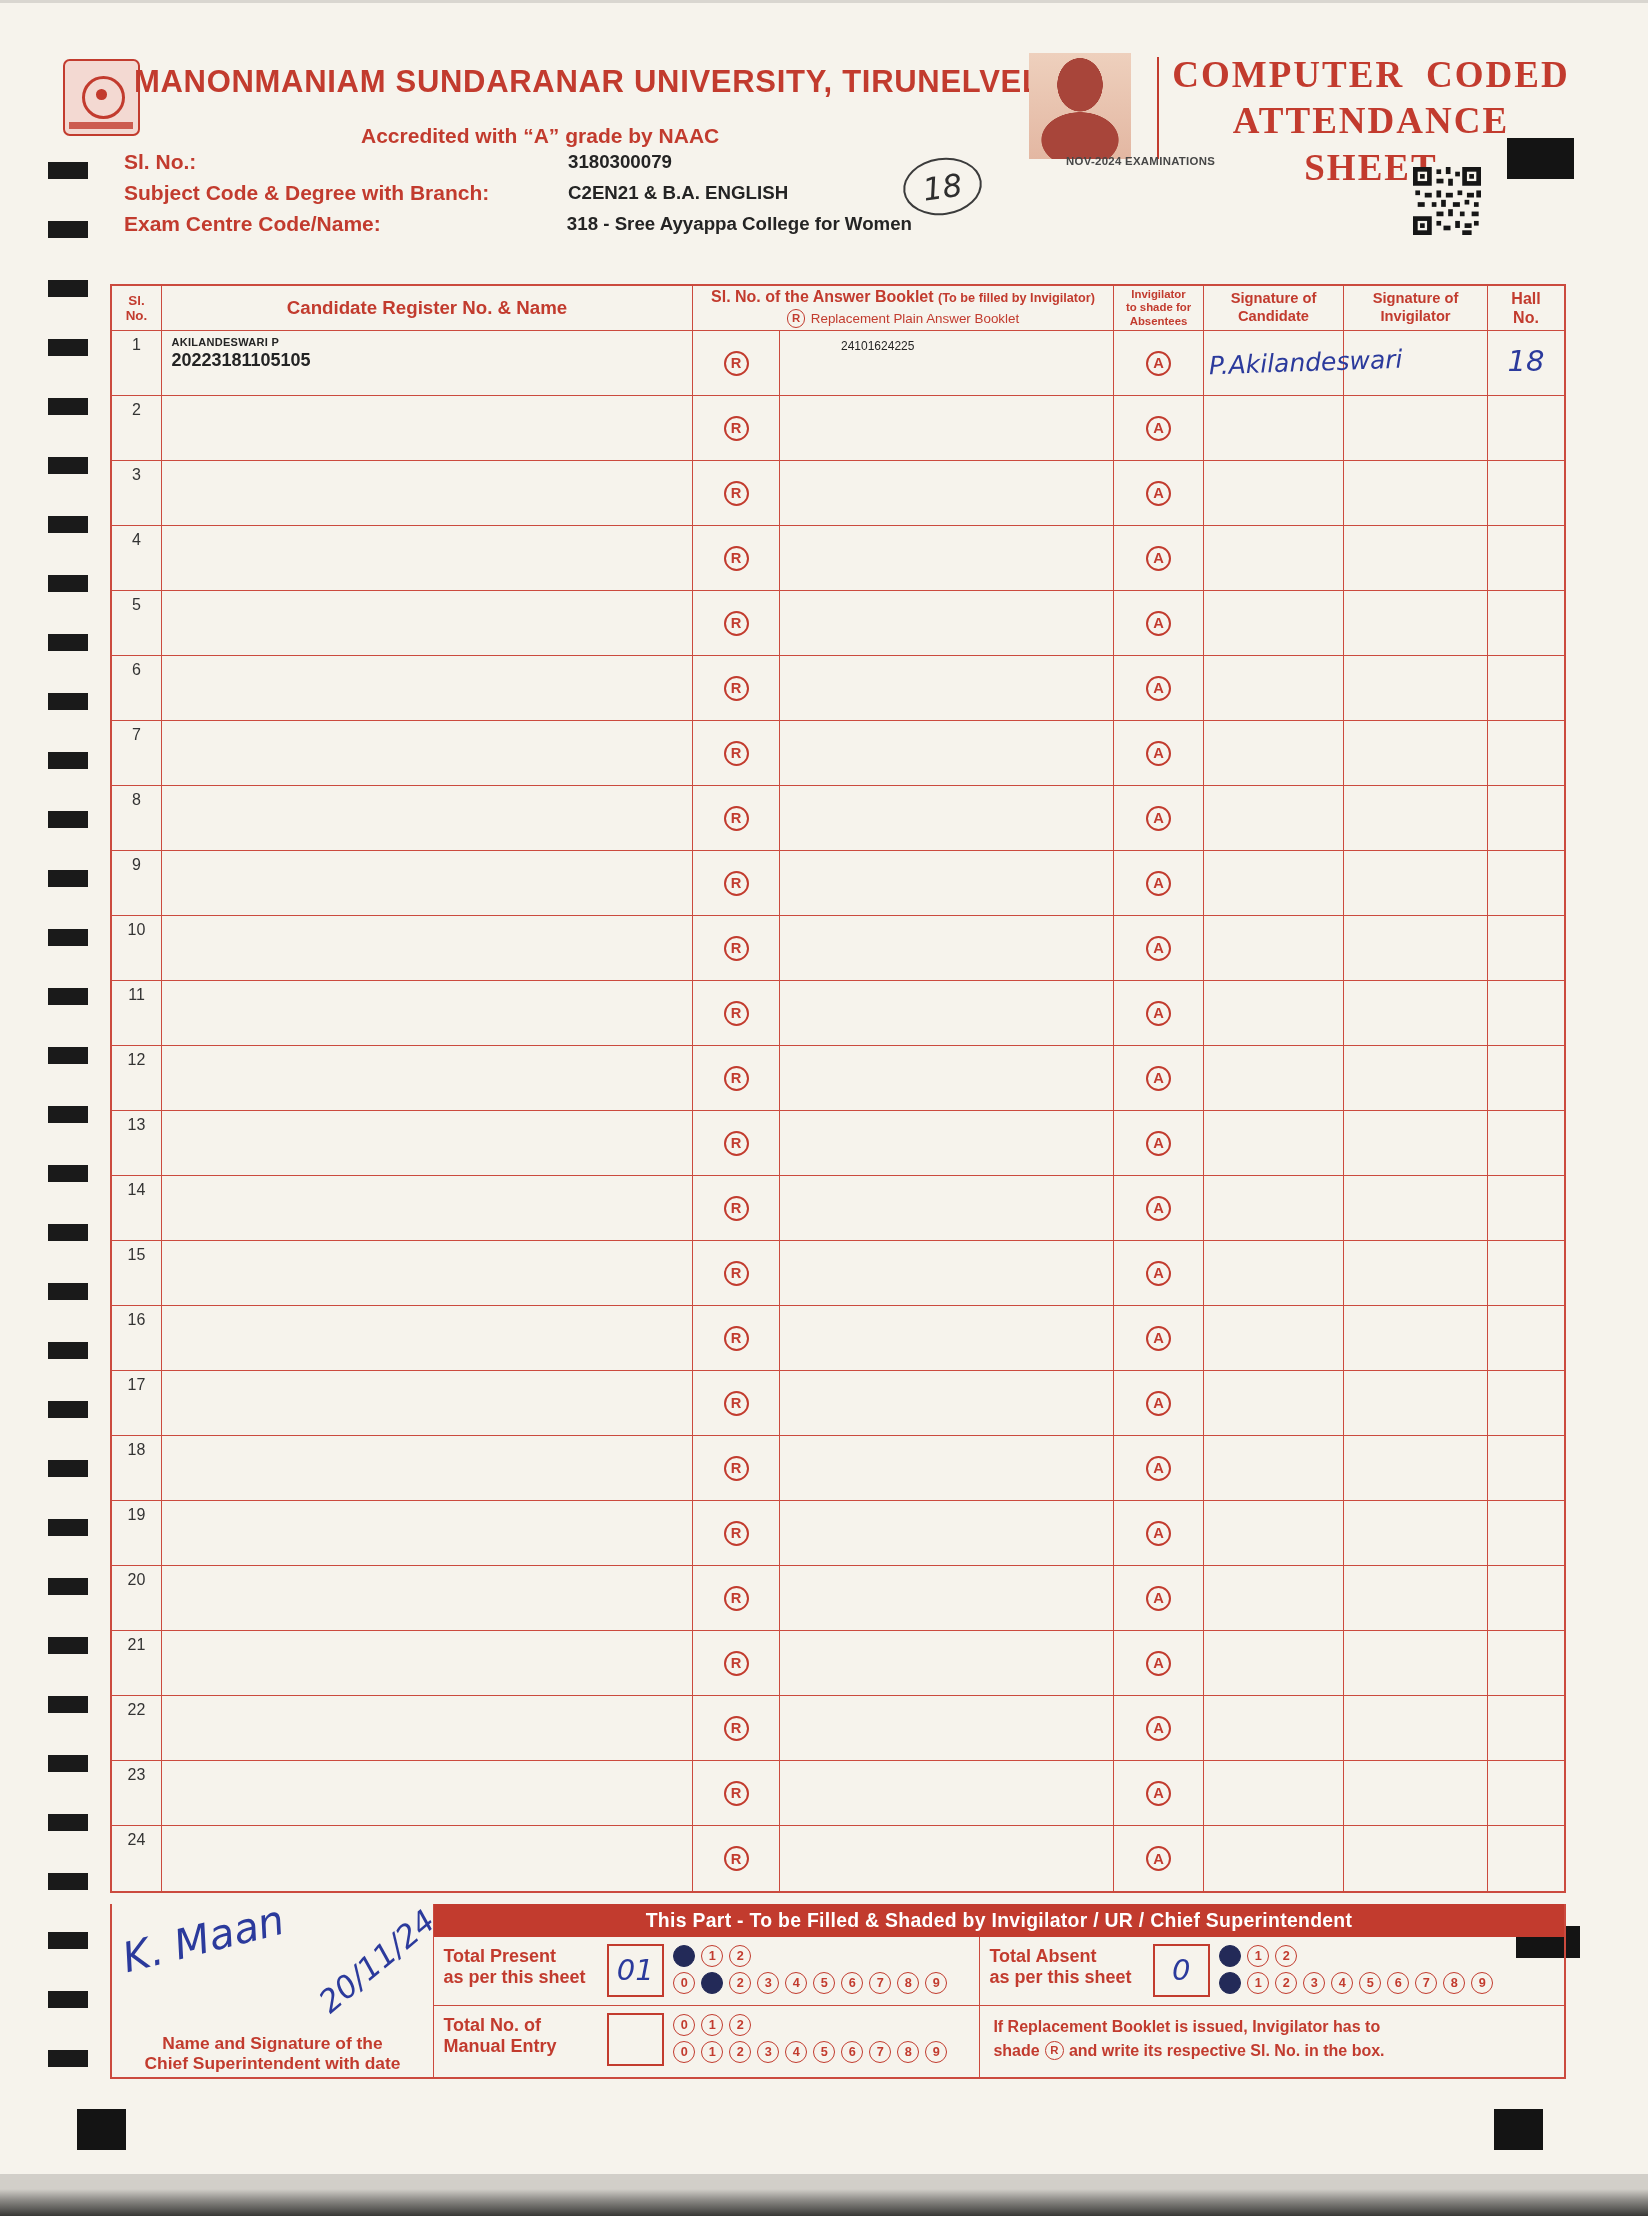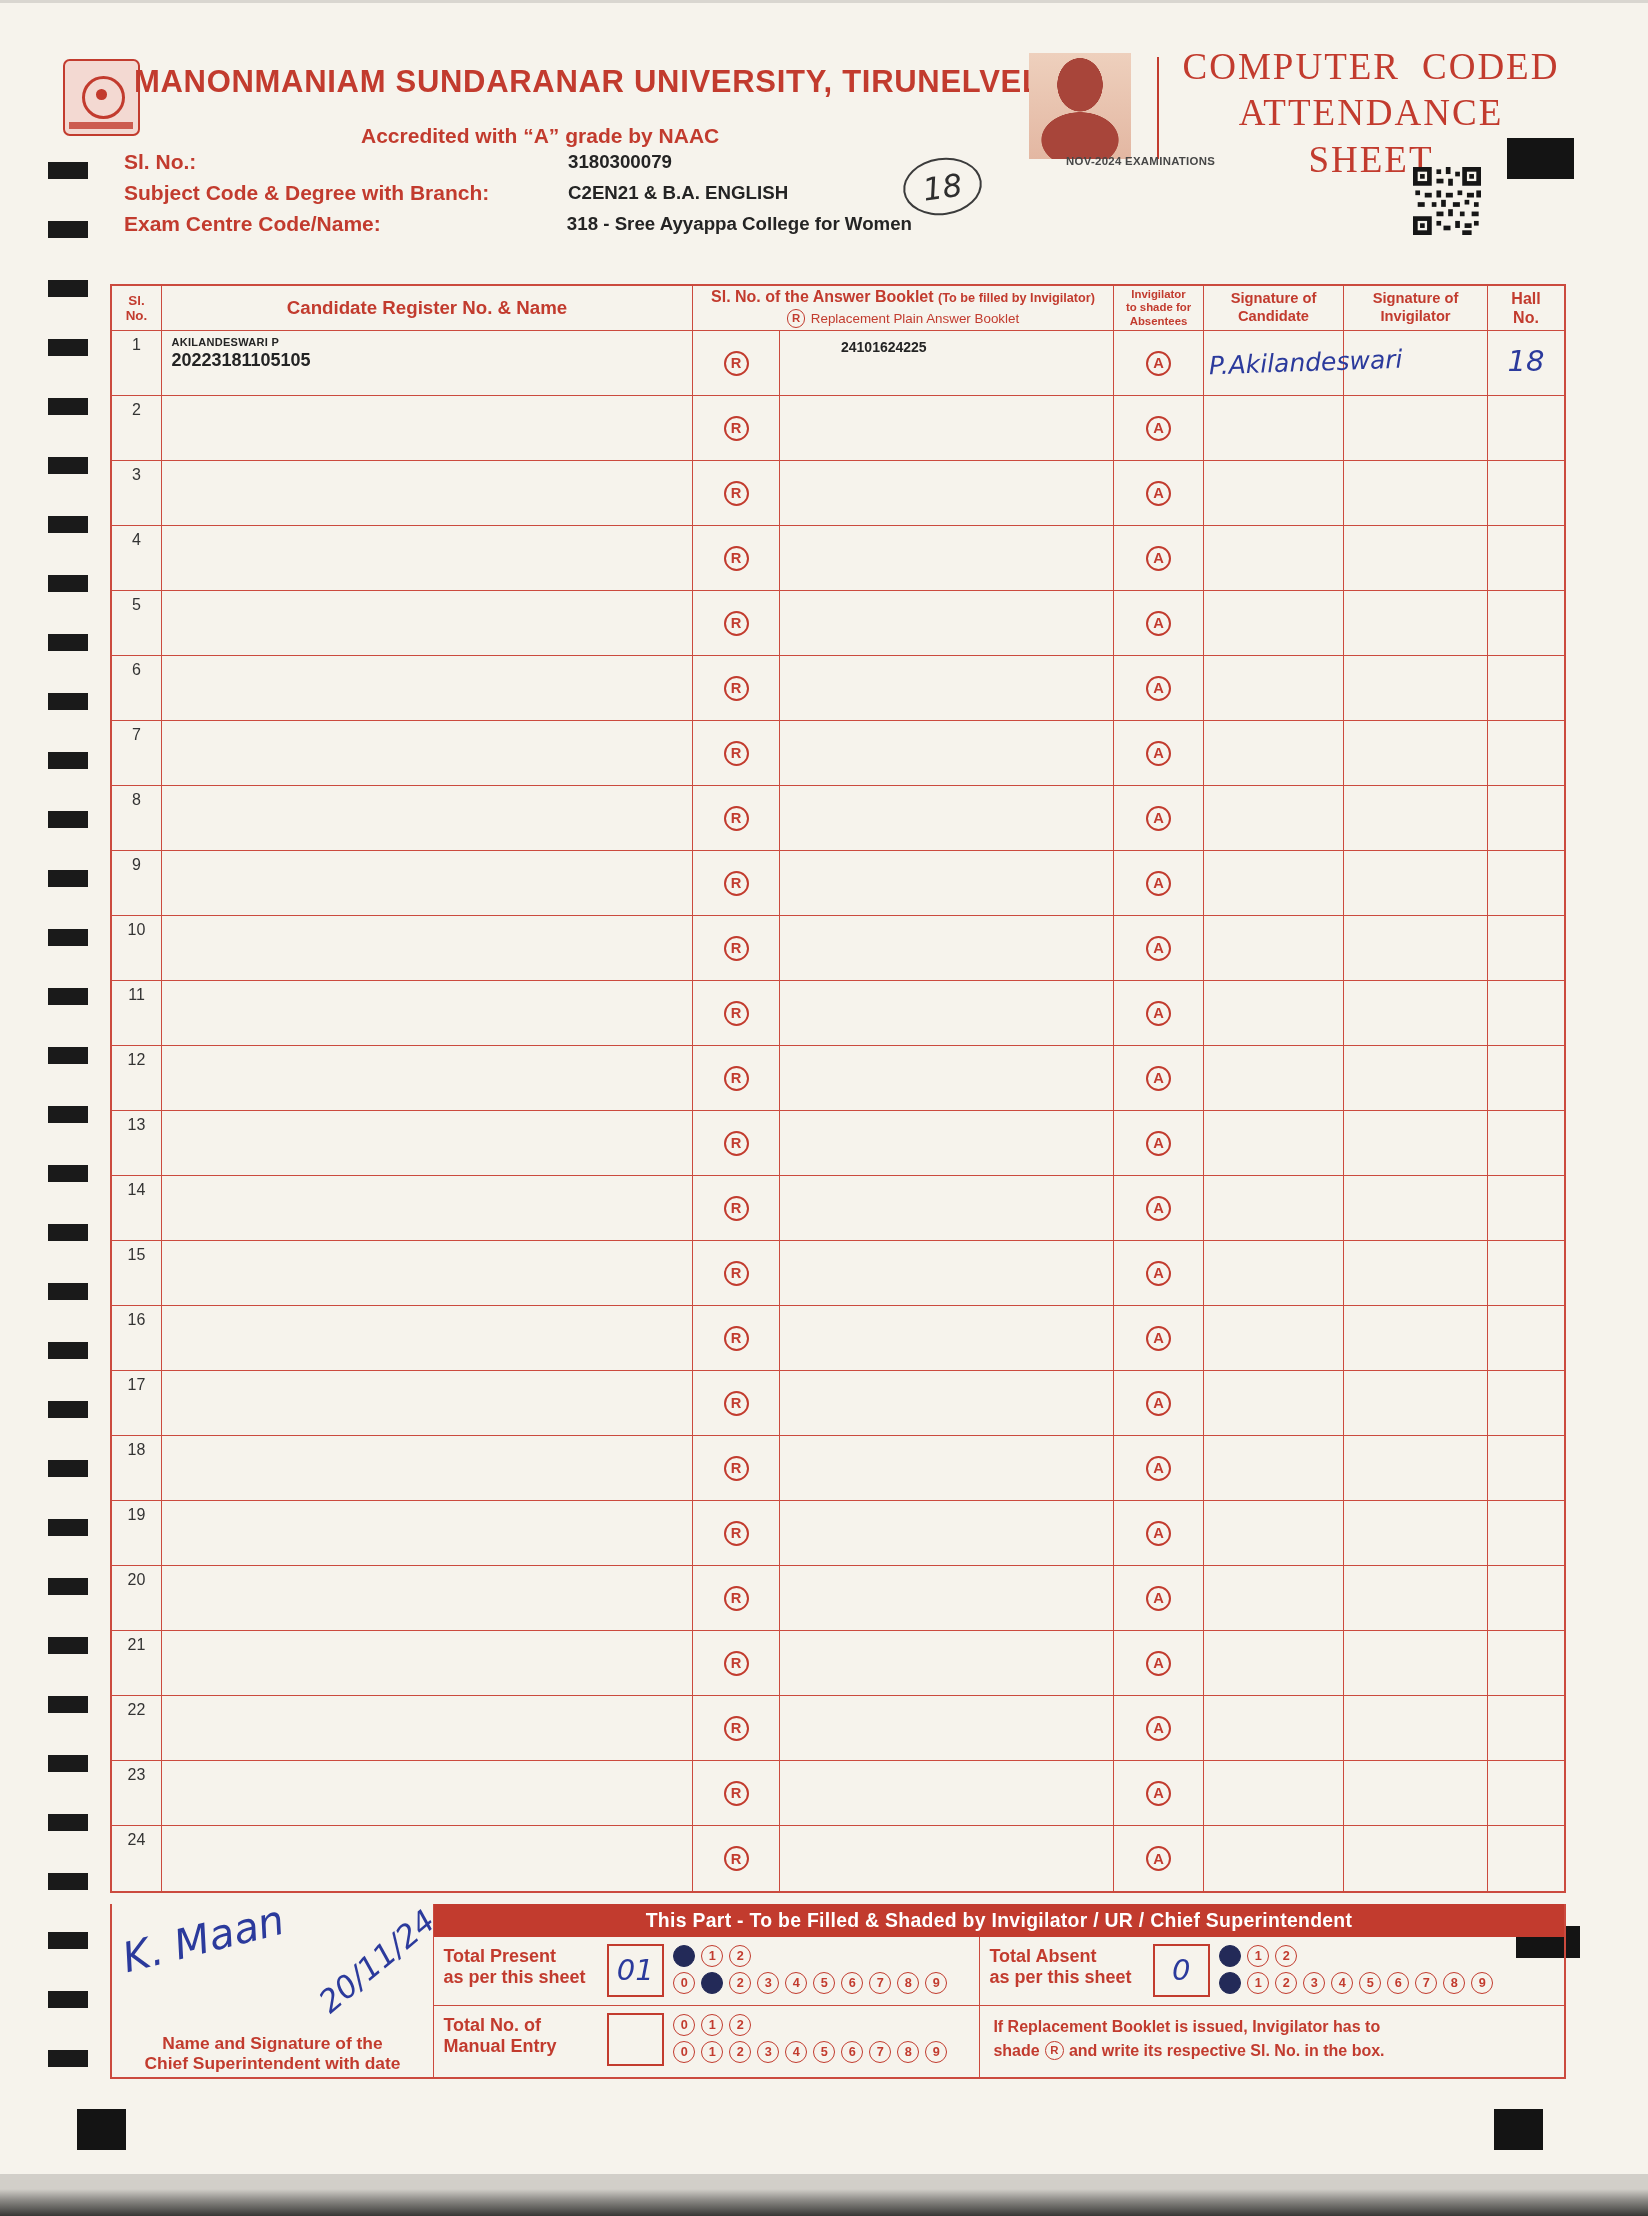--- a/index.html
+++ b/index.html
@@ -28,22 +28,22 @@
   .emblem::after{content:"";position:absolute;left:31px;top:28px;width:10.7px;height:10.7px;background:var(--red);border-radius:50%}
   .emblem .band{position:absolute;left:4px;bottom:5.3px;width:64px;height:6.7px;background:var(--red);opacity:.8}
   .univ-name{left:134px;top:64px;width:1015px;font-size:31px;font-weight:bold;color:var(--red);letter-spacing:0.7px;white-space:nowrap}
   .accred{left:361px;top:124px;font-size:21px;font-weight:bold;color:var(--red)}
   .photo{left:1029px;top:53px;width:102px;height:106px;
     background:
       radial-gradient(ellipse 23px 27px at 50% 30%,#a8453a 98%,transparent),
       radial-gradient(ellipse 39px 28px at 50% 82%,#a8453a 98%,transparent),
       linear-gradient(#eed0bd,#e3b7a2)}
   .hdr-divider{left:1157px;top:57px;width:2px;height:102px;background:var(--red)}
-  .sheet-title{left:1168px;top:44px;width:406px;text-align:center;font-family:"Liberation Serif",serif;
-    font-weight:normal;color:var(--red);font-size:37px;line-height:1.25;letter-spacing:2px;word-spacing:10.7px}
+  .sheet-title{left:1168px;top:52px;width:406px;text-align:center;font-family:"Liberation Serif",serif;
+    font-weight:bold;color:var(--red);font-size:37px;line-height:1.25;letter-spacing:2px;word-spacing:10.7px}
   .exam-label{left:1066px;top:155px;font-size:11.4px;font-weight:bold;color:#474747;letter-spacing:0.3px}
   .qr{left:1413px;top:167px;width:68px;height:68px}
 
   .fields{left:124px;top:150px;width:788px}
   .frow{display:flex;height:31px;align-items:flex-start}
   .flabel{width:444px;font-size:21px;font-weight:bold;color:var(--red)}
   .fvalue{font-size:18.7px;font-weight:bold;color:var(--ink);padding-top:1.3px;white-space:nowrap}
   .hall-annot{left:903px;top:158px;width:79px;height:57px;border:2.7px solid #3b3b3b;border-radius:50%;
     transform:rotate(-8deg);display:flex;align-items:center;justify-content:center;
     font-size:31px;color:#2e2e2e;font-style:italic;font-family:"DejaVu Sans",sans-serif}
@@ -63,21 +63,21 @@
   .bh1 .bh-paren{font-size:12.7px;font-weight:bold}
   .bh2{font-size:13.4px;font-weight:normal;margin-top:2.7px;display:flex;align-items:center;gap:5.3px}
   .csym{display:inline-flex;width:25px;height:25px;border:2px solid var(--red);border-radius:50%;
     color:var(--red);font-weight:bold;font-size:14.7px;align-items:center;justify-content:center;flex:0 0 auto}
   .csym.small{width:18.7px;height:18.7px;border-width:1.3px;font-size:11.4px}
   .rownum{display:block;text-align:center;padding-top:5.3px;font-size:16px;color:#333}
   .cand-name{font-size:11px;font-weight:bold;padding:5.3px 0 0 9.4px;letter-spacing:0.3px}
   .cand-reg{font-size:18px;font-weight:bold;padding:1.3px 0 0 9.4px}
   .c3{display:flex}
   .rsub{width:87px;border-right:1.3px solid var(--line);display:flex;align-items:center;justify-content:center}
-  .bnum{flex:1;font-size:14px;font-weight:bold;padding:8px 0 0 61px}
+  .bnum{flex:1;font-size:12px;font-weight:normal;padding:8px 0 0 61px}
   .c4{display:flex;align-items:center;justify-content:center}
   .hand{font-family:"DejaVu Sans",sans-serif;font-style:italic;color:var(--blue)}
   .sig-cand{position:absolute;left:5.3px;top:17.4px;font-size:25px;white-space:nowrap;z-index:3;transform:rotate(-2deg)}
   .hallno{display:block;text-align:center;padding-top:13.4px;font-size:29px}
 
   
   .footer{left:110px;top:1904px;width:1456px;height:175px;border:2px solid var(--line);border-top:none;display:flex;background:transparent}
   .foot-left{width:322px;border-right:1.3px solid var(--line);position:relative;border-bottom:2px dotted var(--line);margin-bottom:-2px}
   .supt-sig{position:absolute;left:9.4px;top:10.7px;font-size:41px;transform:rotate(-14deg);white-space:nowrap}
   .supt-date{position:absolute;left:195px;top:39px;font-size:31px;transform:rotate(-40deg);white-space:nowrap}

